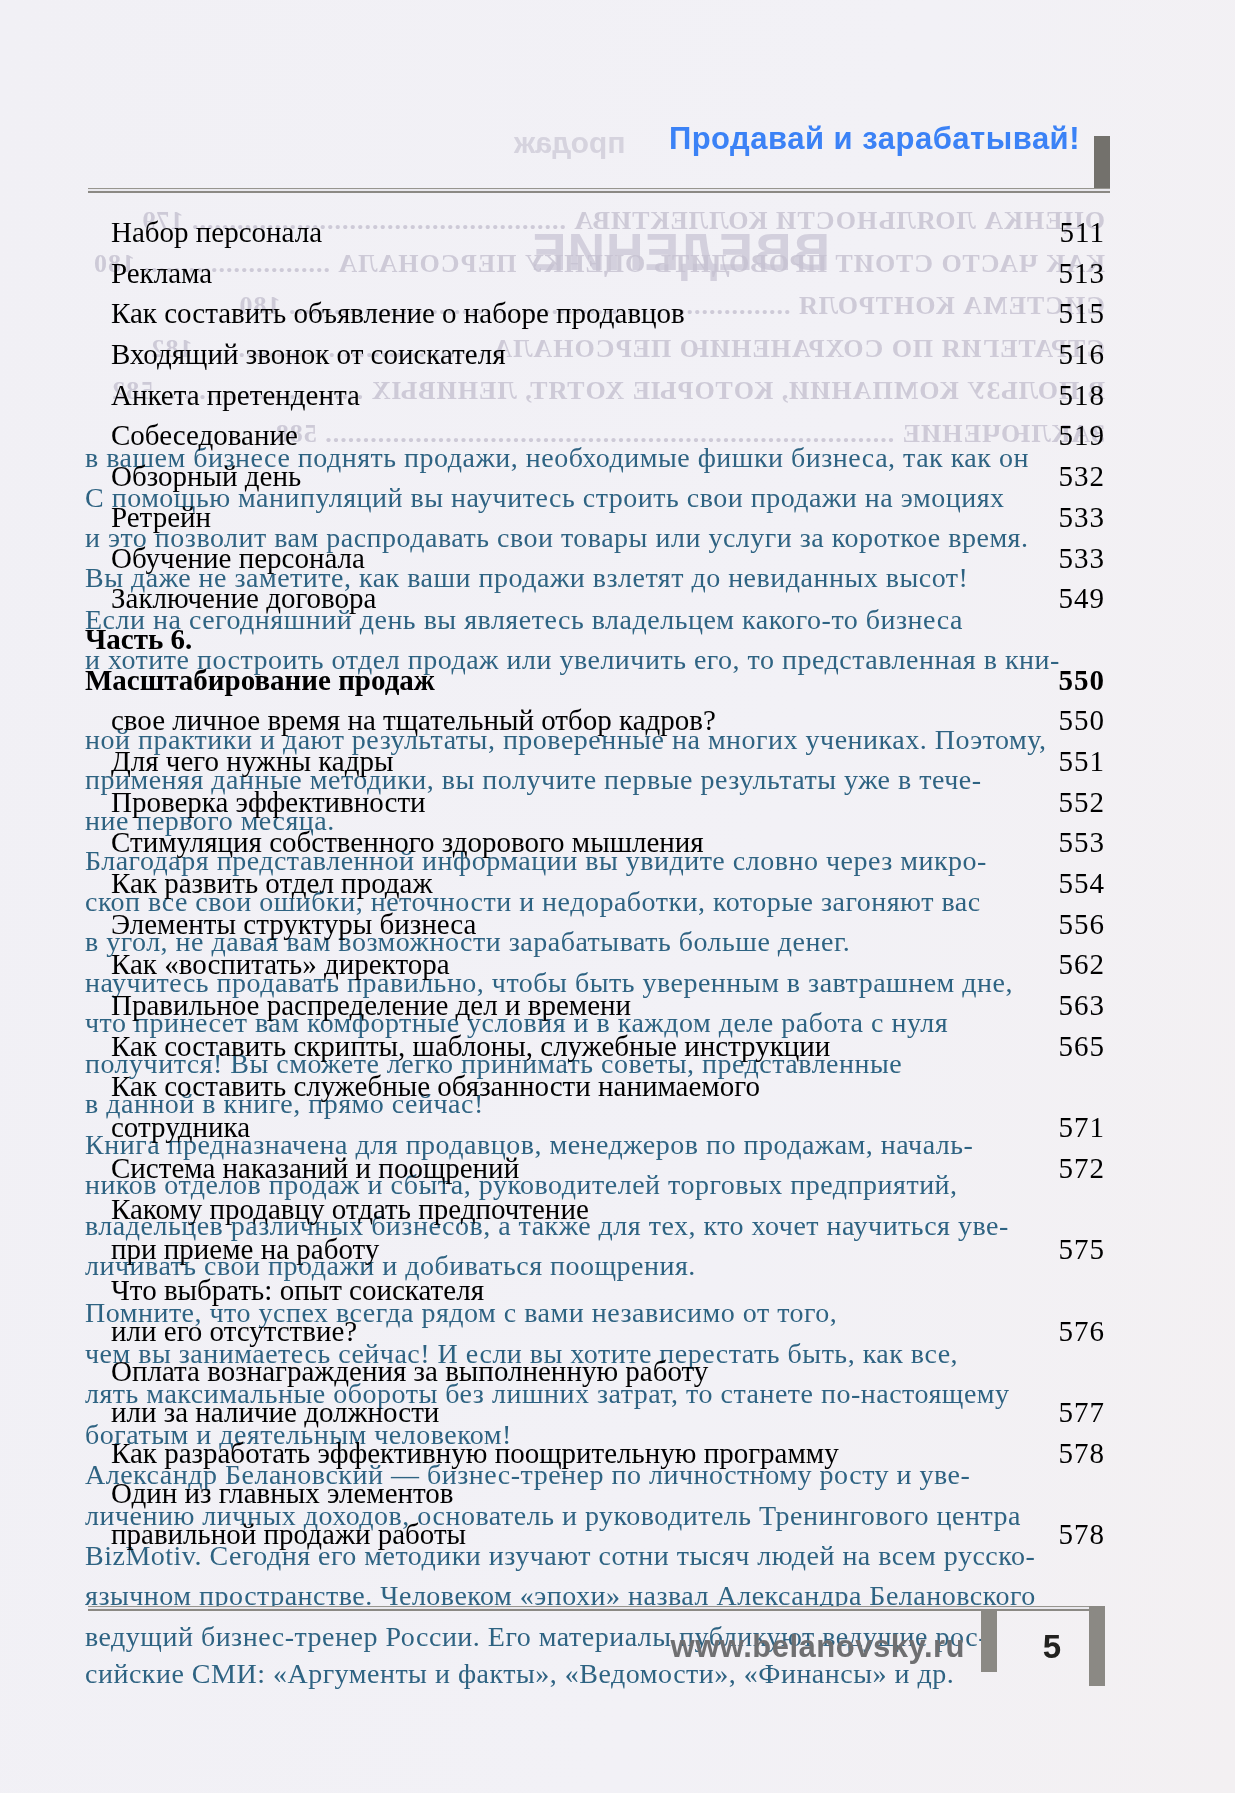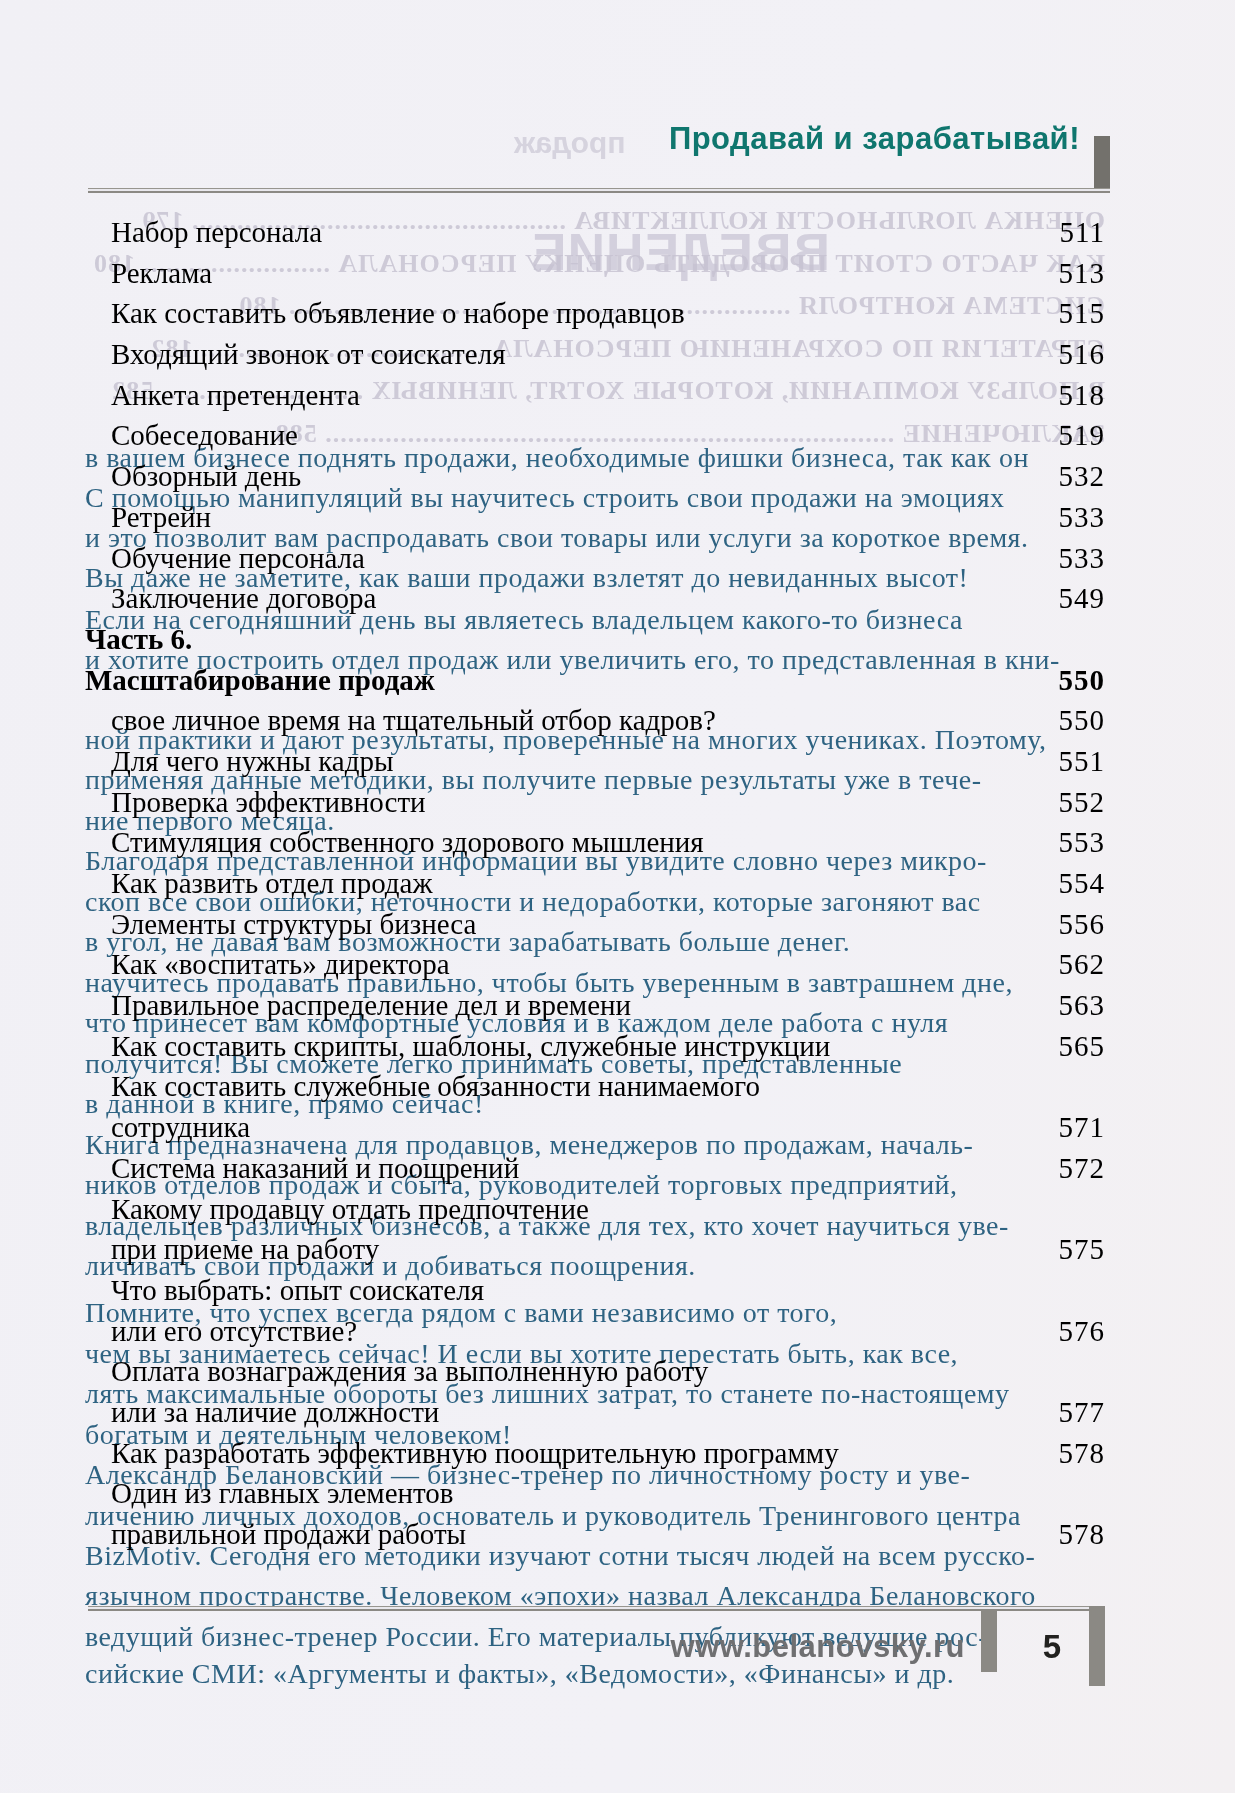--- a/index.html
+++ b/index.html
@@ -27,21 +27,21 @@
   .ghost-header{
     position:absolute;top:126px;left:514px;transform:scaleX(-1);
     font-family:"Liberation Sans","DejaVu Sans",sans-serif;
     font-weight:bold;font-size:30px;color:#d3d0dc;opacity:.9;white-space:nowrap;
   }
 
   
   .header-title{
     position:absolute;top:121px;right:155px;
     font-family:"Liberation Sans","DejaVu Sans",sans-serif;
-    font-weight:bold;font-size:31px;color:#0f766e;letter-spacing:.5px;
+    font-weight:bold;font-size:31px;color:#3b82f6;letter-spacing:.5px;
     white-space:nowrap;
   }
   .rule{
     position:absolute;left:88px;height:5px;
     background:linear-gradient(to bottom,#97958f 0 1px,#e9e8ed 1px 3px,#8b8984 3px 5px);
   }
   .rule.top{top:188px;width:1022px;}
   .corner-bar-top{
     position:absolute;left:1094px;top:136px;width:16px;height:57px;
     background:#73716c;

